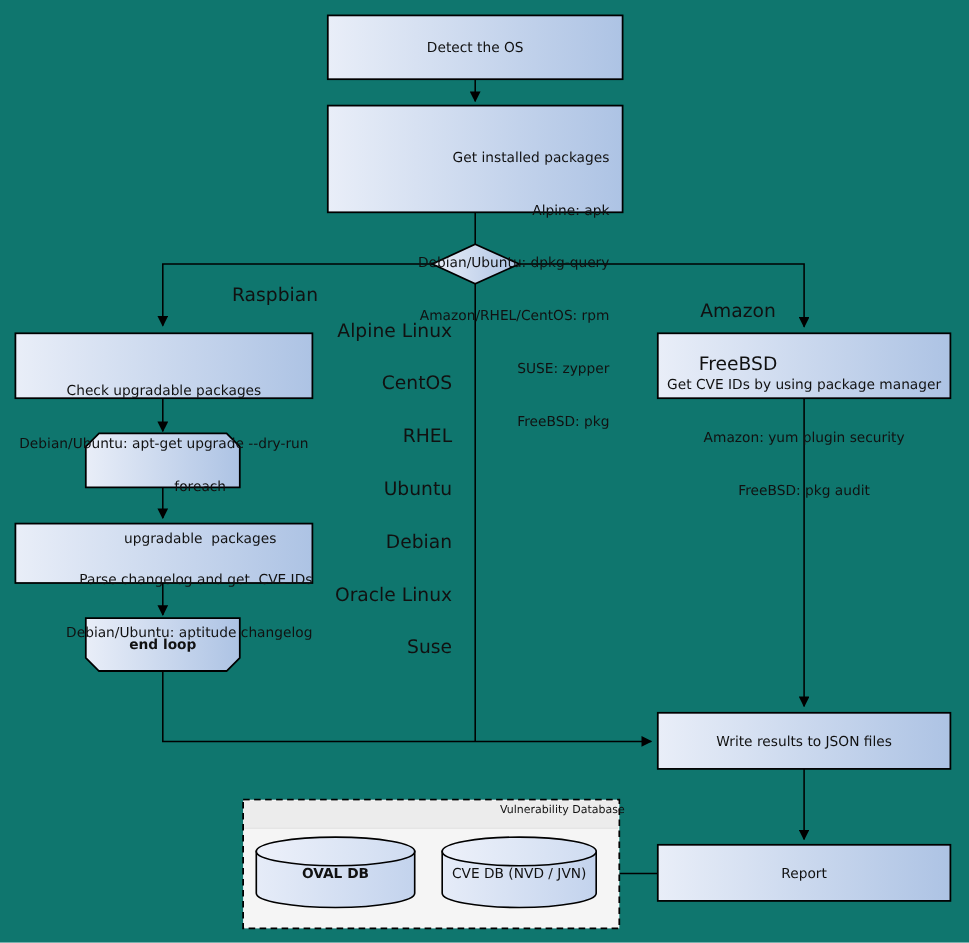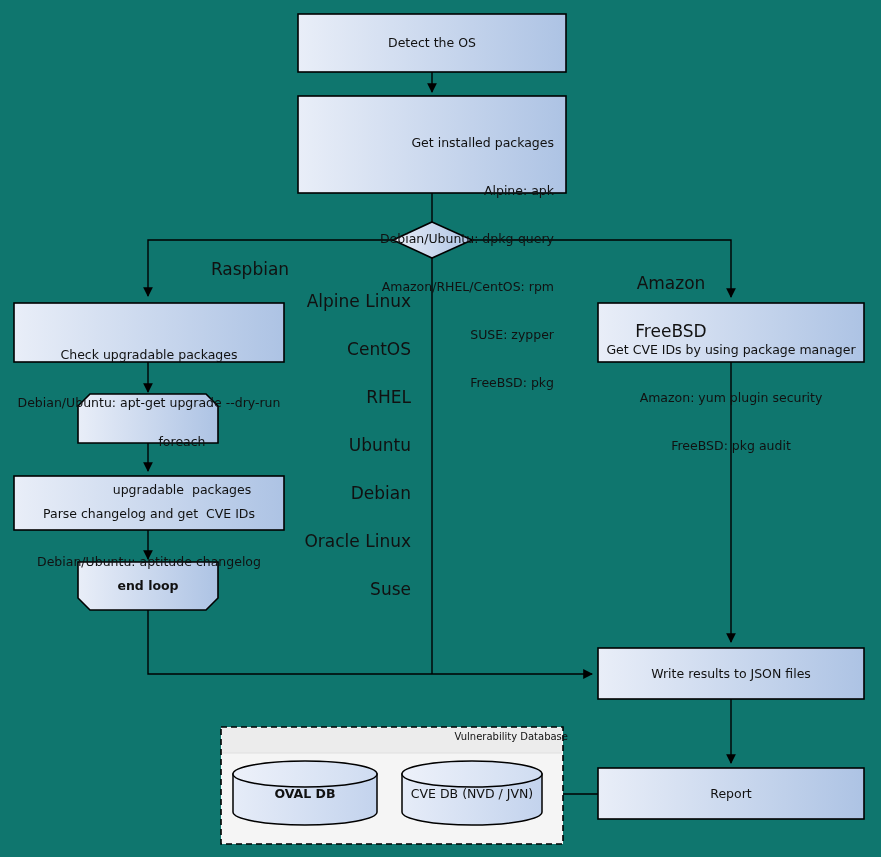--- a/index.html
+++ b/index.html
@@ -175,21 +175,21 @@
   <div class="node-label c" style="left:14px; top:315px; width:270px;">
     <div>Check upgradable packages</div>
     <div>Debian/Ubuntu: apt-get upgrade --dry-run</div>
   </div>
 
   <div class="node-label c" style="left:78px; top:402px; width:140px;margin-left:34px;">
     <div>foreach</div>
     <div>upgradable  packages</div>
   </div>
 
-  <div class="node-label c" style="left:14px; top:474px; width:270px;">
+  <div class="node-label c" style="left:14px; top:487px; width:270px;text-align:right;">
     <div>Parse changelog and get  CVE IDs</div>
     <div>Debian/Ubuntu: aptitude changelog</div>
   </div>
 
   <div class="node-label c" style="left:78px; top:578px; width:140px;font-weight:bold;">end loop</div>
 
   <div class="node-label c" style="left:598px; top:310px; width:266px;">
     <div>Get CVE IDs by using package manager</div>
     <div>Amazon: yum plugin security</div>
     <div>FreeBSD: pkg audit</div>

